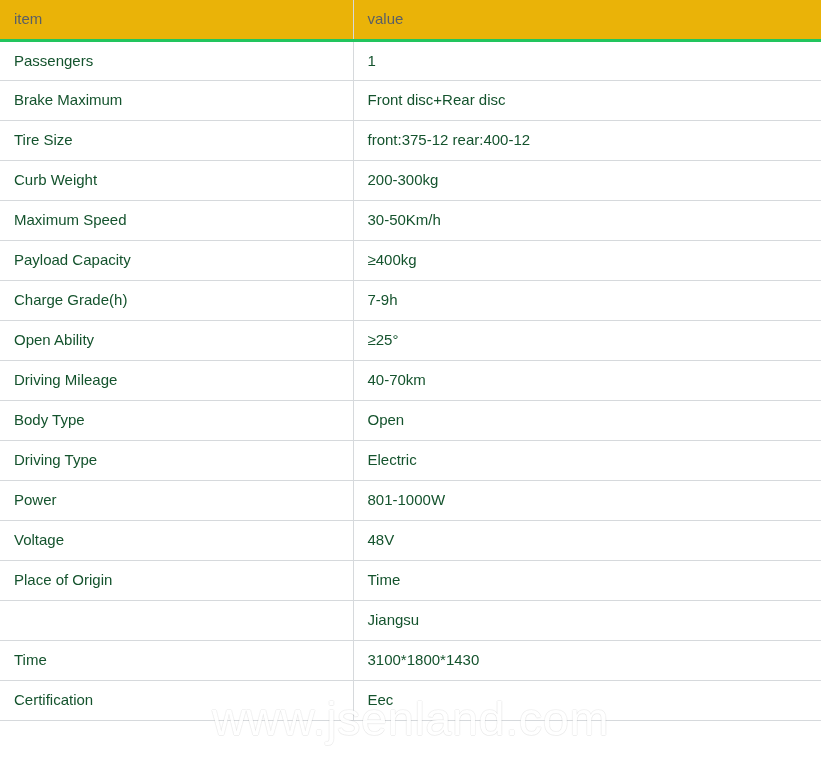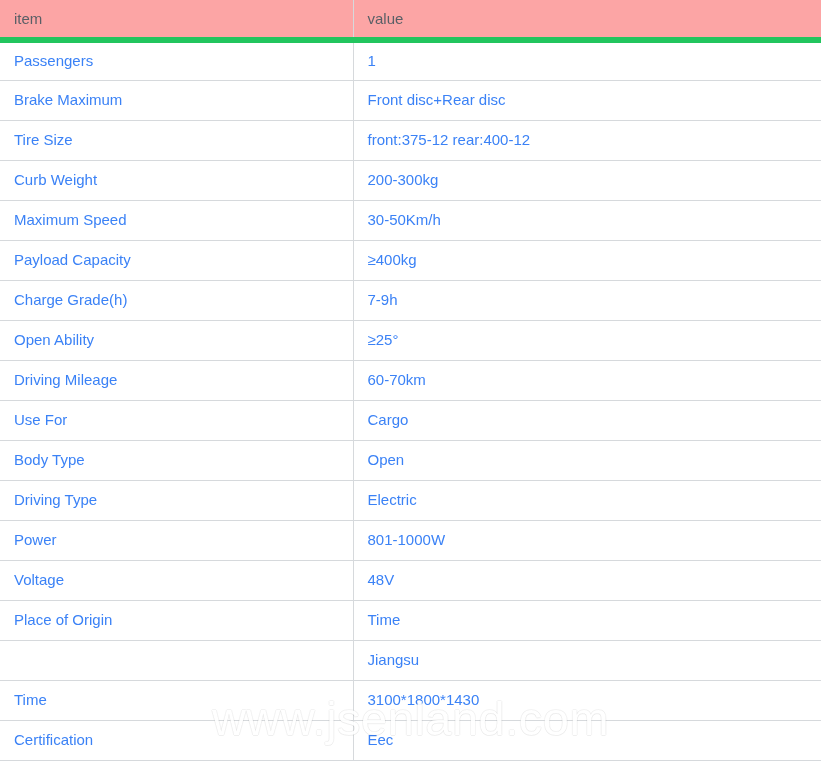--- a/index.html
+++ b/index.html
@@ -37,36 +37,36 @@
   table.spec-table th,
   table.spec-table td {
     height: 40px;
     box-sizing: border-box;
     padding: 0 14px;
     text-align: left;
     vertical-align: middle;
     font-size: 15px;
     font-weight: normal;
     line-height: 20px;
-    color: #3b82f6;
+    color: #14532d;
     border-bottom: 1px solid #d6d9dc;
     border-right: 1px solid #d6d9dc;
     white-space: nowrap;
     overflow: hidden;
   }
 
   table.spec-table td.value-cell,
   table.spec-table th.value-cell {
     border-right: none;
   }
 
   table.spec-table thead th {
-    background: #fca5a5;
+    background: #eab308;
     color: #5a5f66;
-    border-bottom: 6px solid #22c55e;
+    border-bottom: 3px solid #22c55e;
   }
 
   table.spec-table tbody tr td {
     background: #ffffff;
   }
 
   
   #watermark {
     position: absolute;
     left: 0;
@@ -140,25 +140,21 @@
         <tr>
           <td class="item-cell">Charge Grade(h)</td>
           <td class="value-cell">7-9h</td>
         </tr>
         <tr>
           <td class="item-cell">Open Ability</td>
           <td class="value-cell">≥25°</td>
         </tr>
         <tr>
           <td class="item-cell">Driving Mileage</td>
-          <td class="value-cell">60-70km</td>
-        </tr>
-        <tr>
-          <td class="item-cell">Use For</td>
-          <td class="value-cell">Cargo</td>
+          <td class="value-cell">40-70km</td>
         </tr>
         <tr>
           <td class="item-cell">Body Type</td>
           <td class="value-cell">Open</td>
         </tr>
         <tr>
           <td class="item-cell">Driving Type</td>
           <td class="value-cell">Electric</td>
         </tr>
         <tr>

